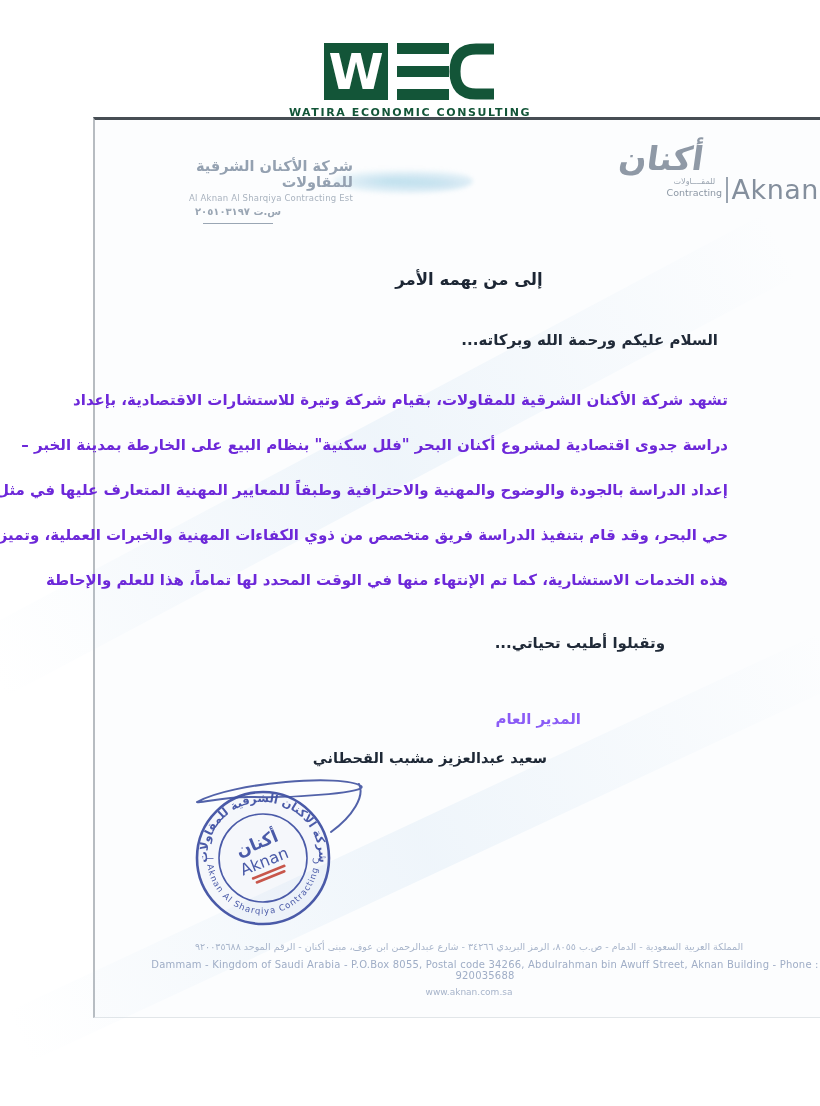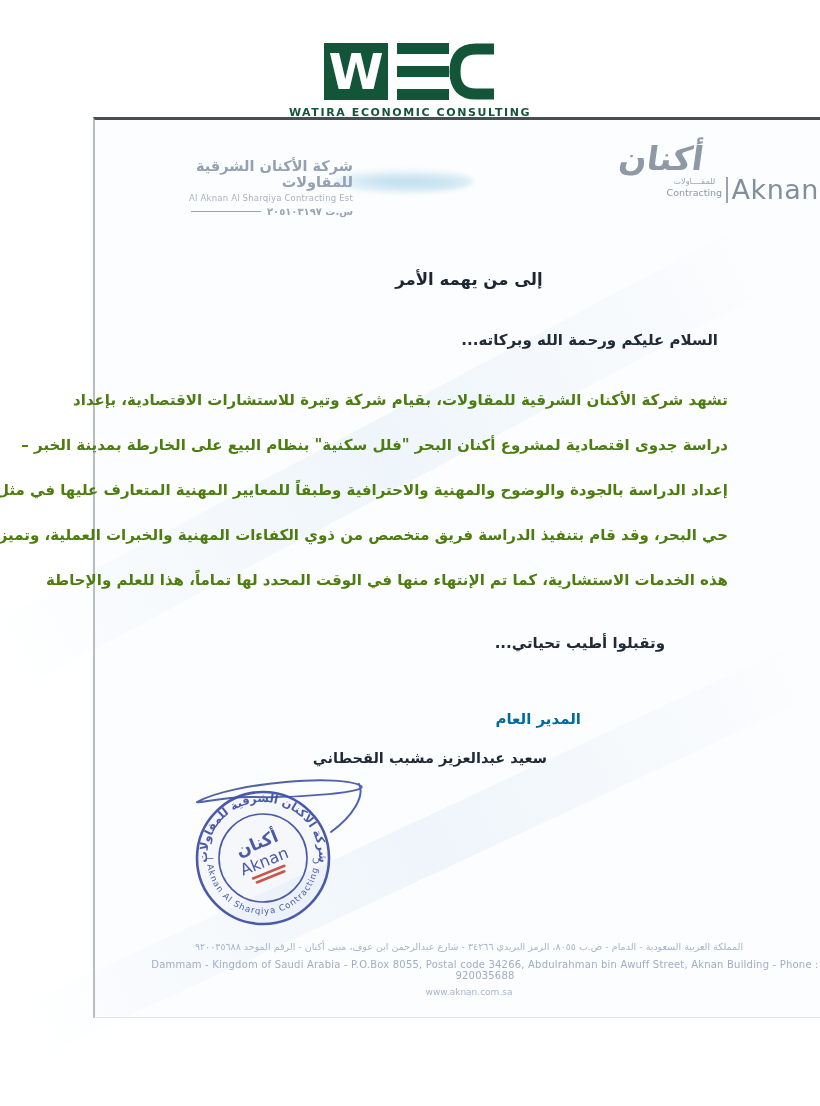--- a/index.html
+++ b/index.html
@@ -19,39 +19,39 @@
   .wm2 { width:900px; height:55px; left:-120px; top:700px; transform:rotate(-25deg); }
   .smudge { position:absolute; left:238px; top:48px; width:140px; height:26px; border-radius:50%;
             background:radial-gradient(ellipse at 40% 50%, rgba(120,190,220,0.35), rgba(120,190,220,0) 70%),
                        radial-gradient(ellipse at 75% 60%, rgba(110,180,215,0.3), rgba(110,180,215,0) 70%);
             filter:blur(2px); }
 
   
   .lh-left { position:absolute; left:28px; top:38px; width:230px; text-align:right; }
   .lh-ar  { font-size:14.5px; font-weight:600; color:#94a1b1; direction:rtl; }
   .lh-en  { font-size:8.5px; color:#a9b3bf; margin-top:3px; letter-spacing:.2px; }
-  .lh-cr  { direction:rtl; display:flex; align-items:center; justify-content:flex-start; gap:6px; margin-top:3px; font-size:10px; font-weight:600; color:#9aa6b4; }
+  .lh-cr  { direction:rtl; display:flex; align-items:center; justify-content:flex-start; gap:6px; margin-top:3px; font-size:10px; font-weight:600; color:#9aa6b4;flex-direction:column; }
   .cr-line { display:inline-block; width:70px; border-bottom:1.6px solid #9aa6b4; height:1px; }
 
   .lh-right { position:absolute; right:24px; top:22px; width:200px; }
   .calli { direction:rtl; text-align:left; font-size:33px; color:#8f99a6; font-weight:600; transform:skewX(-8deg); padding-right:10px; line-height:1; }
   .logo-row { display:flex; align-items:flex-start; justify-content:flex-end; gap:4px; margin-top:2px; }
   .logo-col { display:flex; flex-direction:column; align-items:center; line-height:1.25; }
   .logo-word-ar { font-size:8px; color:#9aa4b0; direction:rtl; letter-spacing:1px; }
   .logo-word-en { font-size:9.5px; color:#8d98a5; }
   .logo-divider { width:1.5px; height:26px; background:#9aa4b0; }
   .logo-name { font-size:27px; color:#848f9d; line-height:.95; letter-spacing:.5px; }
 
   
   .title { position:absolute; left:0; top:150px; width:100%; text-align:center; font-size:16.5px; font-weight:bold; color:#1c2634; direction:rtl; }
   .greeting { position:absolute; right:125px; top:211px; font-size:15px; font-weight:bold; color:#202a38; direction:rtl; }
   .para { position:absolute; left:14px; top:258px; width:619px; direction:rtl; }
-  .para-line { font-size:15px; font-weight:bold; color:#4d7c0f; line-height:45px; text-align:justify; text-align-last:justify; white-space:nowrap; }
+  .para-line { font-size:15px; font-weight:bold; color:#6d28d9; line-height:45px; text-align:justify; text-align-last:justify; white-space:nowrap; }
   .closing { position:absolute; right:178px; top:514px; font-size:15px; font-weight:bold; color:#202a38; direction:rtl; }
-  .sig-title { position:absolute; right:262px; top:590px; font-size:15px; font-weight:bold; color:#0369a1; direction:rtl; }
+  .sig-title { position:absolute; right:262px; top:590px; font-size:15px; font-weight:bold; color:#8b5cf6; direction:rtl; }
   .sig-name { position:absolute; right:296px; top:630px; font-size:14.5px; font-weight:bold; color:#1e2836; direction:rtl; white-space:nowrap; }
 
   
   .stamp-wrap { position:absolute; left:88px; top:650px; width:180px; height:170px; }
   .red-line { fill:#c0392b; opacity:.85; }
 
   
   .footer { position:absolute; left:0; bottom:20px; width:100%; text-align:center; }
   .footer-ar { font-size:9.5px; color:#a7b4ca; direction:rtl; }
   .footer-en { font-size:10px; color:#9fadc6; margin-top:7px; letter-spacing:.2px;padding-left:32px; }

